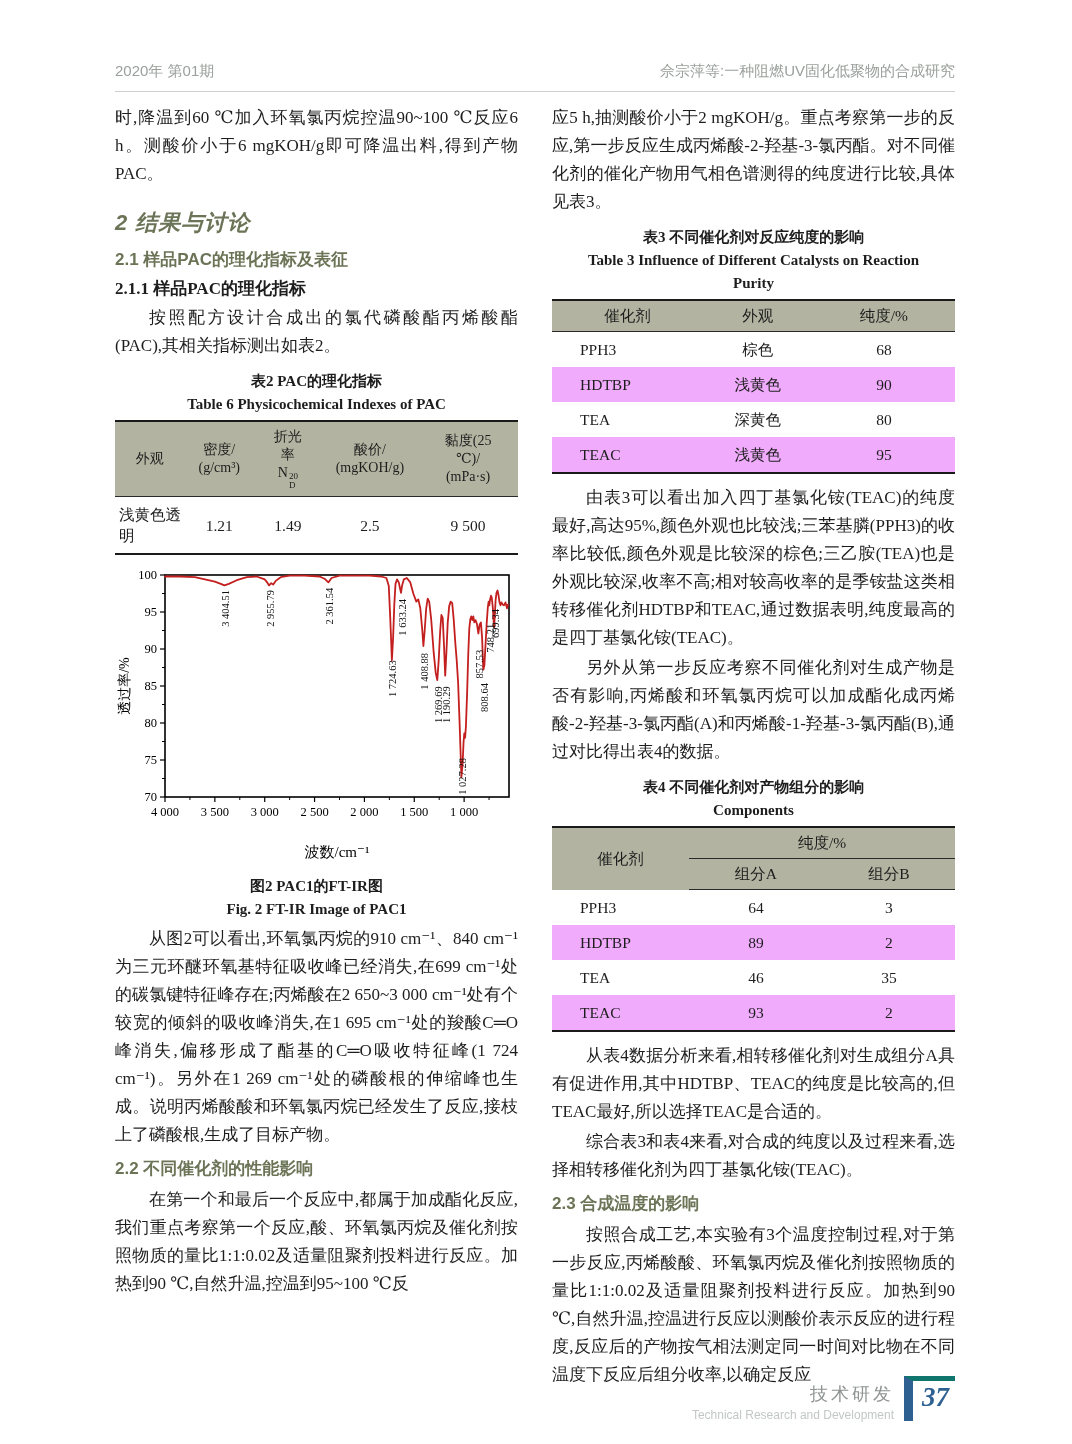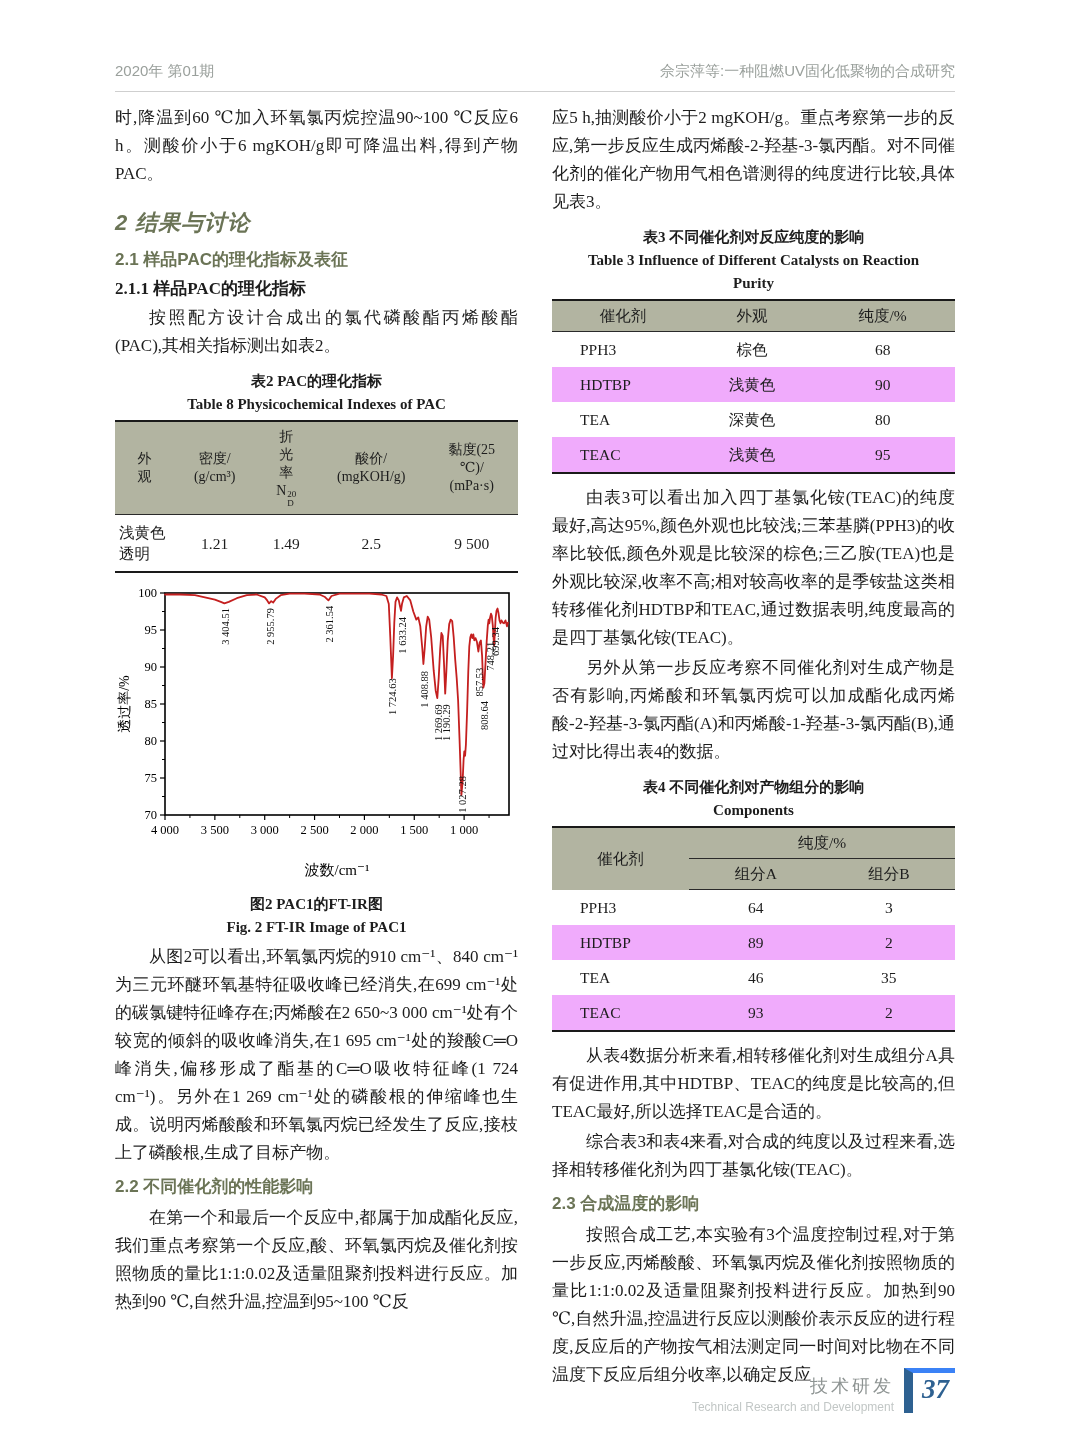--- a/index.html
+++ b/index.html
@@ -25,39 +25,39 @@
   h3.sec{font-size:17px;font-weight:600;color:#1d1d1d;margin:6px 0 4px 0;}
   
   .cap{text-align:center;margin:10px 0 4px 0;line-height:23px;}
   .cap .cn{font-size:15px;font-weight:700;}
   .cap .en{font-size:15px;font-weight:700;font-family:"Liberation Serif","DejaVu Serif",serif;}
   
   table.jt{width:100%;border-collapse:collapse;border-top:2.5px solid #1a1a1a;
     border-bottom:2.5px solid #1a1a1a;margin:2px 0 10px 0;}
   table.jt thead{background:#b2b4a1;}
   table.jt thead tr.last th{border-bottom:1.5px solid #2a2a2a;}
-  table.jt th{font-weight:400;font-size:14px;line-height:18px;padding:6px 20px;text-align:center;vertical-align:middle;margin-top:28px;}
+  table.jt th{font-weight:400;font-size:14px;line-height:18px;padding:6px 14px;text-align:center;vertical-align:middle;margin-top:28px;}
   table.jt td{font-size:15.5px;line-height:21px;padding:7px 2px;text-align:center;vertical-align:middle;}
   table.jt tr.alt{background:#f0abfc;}
   table.jt td.cat{text-align:left;padding-left:28px;}
   #table2 td.cat{padding-left:4px;}
   th .stk{display:inline-flex;flex-direction:column;font-size:9px;line-height:9px;
     vertical-align:-2px;margin-left:1px;text-align:left;}
   th.purity{border-bottom:1.2px solid #2a2a2a;}
   
   figure{margin:6px 0 0 0;}
   figcaption{margin:2px 0 8px 0;}
   svg text{font-family:"Liberation Serif","DejaVu Serif",serif;}
   
-  .ftr{position:absolute;right:117px;bottom:30px;display:flex;align-items:flex-start;}
+  .ftr{position:absolute;right:117px;bottom:22px;display:flex;align-items:flex-start;}
   .ftr .ft-txt{text-align:right;margin-right:10px;padding-top:6px;
     font-family:"Liberation Sans","DejaVu Sans",sans-serif;}
   .ftr .ft-cn{font-size:18px;color:#8d9392;letter-spacing:3px;}
   .ftr .ft-en{font-size:12px;color:#c2c7c6;margin-top:2px;}
-  .ftr .pageno{border-top:5px solid #3b82f6;border-left:9px solid #2e6191;
+  .ftr .pageno{border-top:5px solid #0f766e;border-left:9px solid #2e6191;
     padding:2px 6px 10px 9px;color:#2e6191;font-style:italic;font-weight:700;
     font-size:27px;font-family:"Liberation Serif",serif;line-height:28px;}
 </style>
 </head>
 <body>
 
 <div class="page">
 
   <div class="hdr">
     <span>2020年 第01期</span>
@@ -68,21 +68,21 @@
 
     <div class="col">
       <p class="body noindent">时,降温到60 ℃加入环氧氯丙烷控温90~100 ℃反应6 h。测酸价小于6 mgKOH/g即可降温出料,得到产物PAC。</p>
       <h1 class="sec">2  结果与讨论</h1>
       <h2 class="sec">2.1  样品PAC的理化指标及表征</h2>
       <h3 class="sec">2.1.1  样品PAC的理化指标</h3>
       <p class="body">按照配方设计合成出的氯代磷酸酯丙烯酸酯(PAC),其相关指标测出如表2。</p>
 
       <div class="cap">
         <div class="cn">表2  PAC的理化指标</div>
-        <div class="en">Table 8  Physicochemical Indexes of PAC</div>
+        <div class="en">Table 6  Physicochemical Indexes of PAC</div>
       </div>
       <table class="jt" id="table2">
         <thead>
             <tr class="last">
               <th>外观</th>
               <th>密度/<br>(g/cm³)</th>
               <th>折光率<br>N<span class="stk">
                   <span>20</span>
                   <span>D</span>
                 </span></th>

